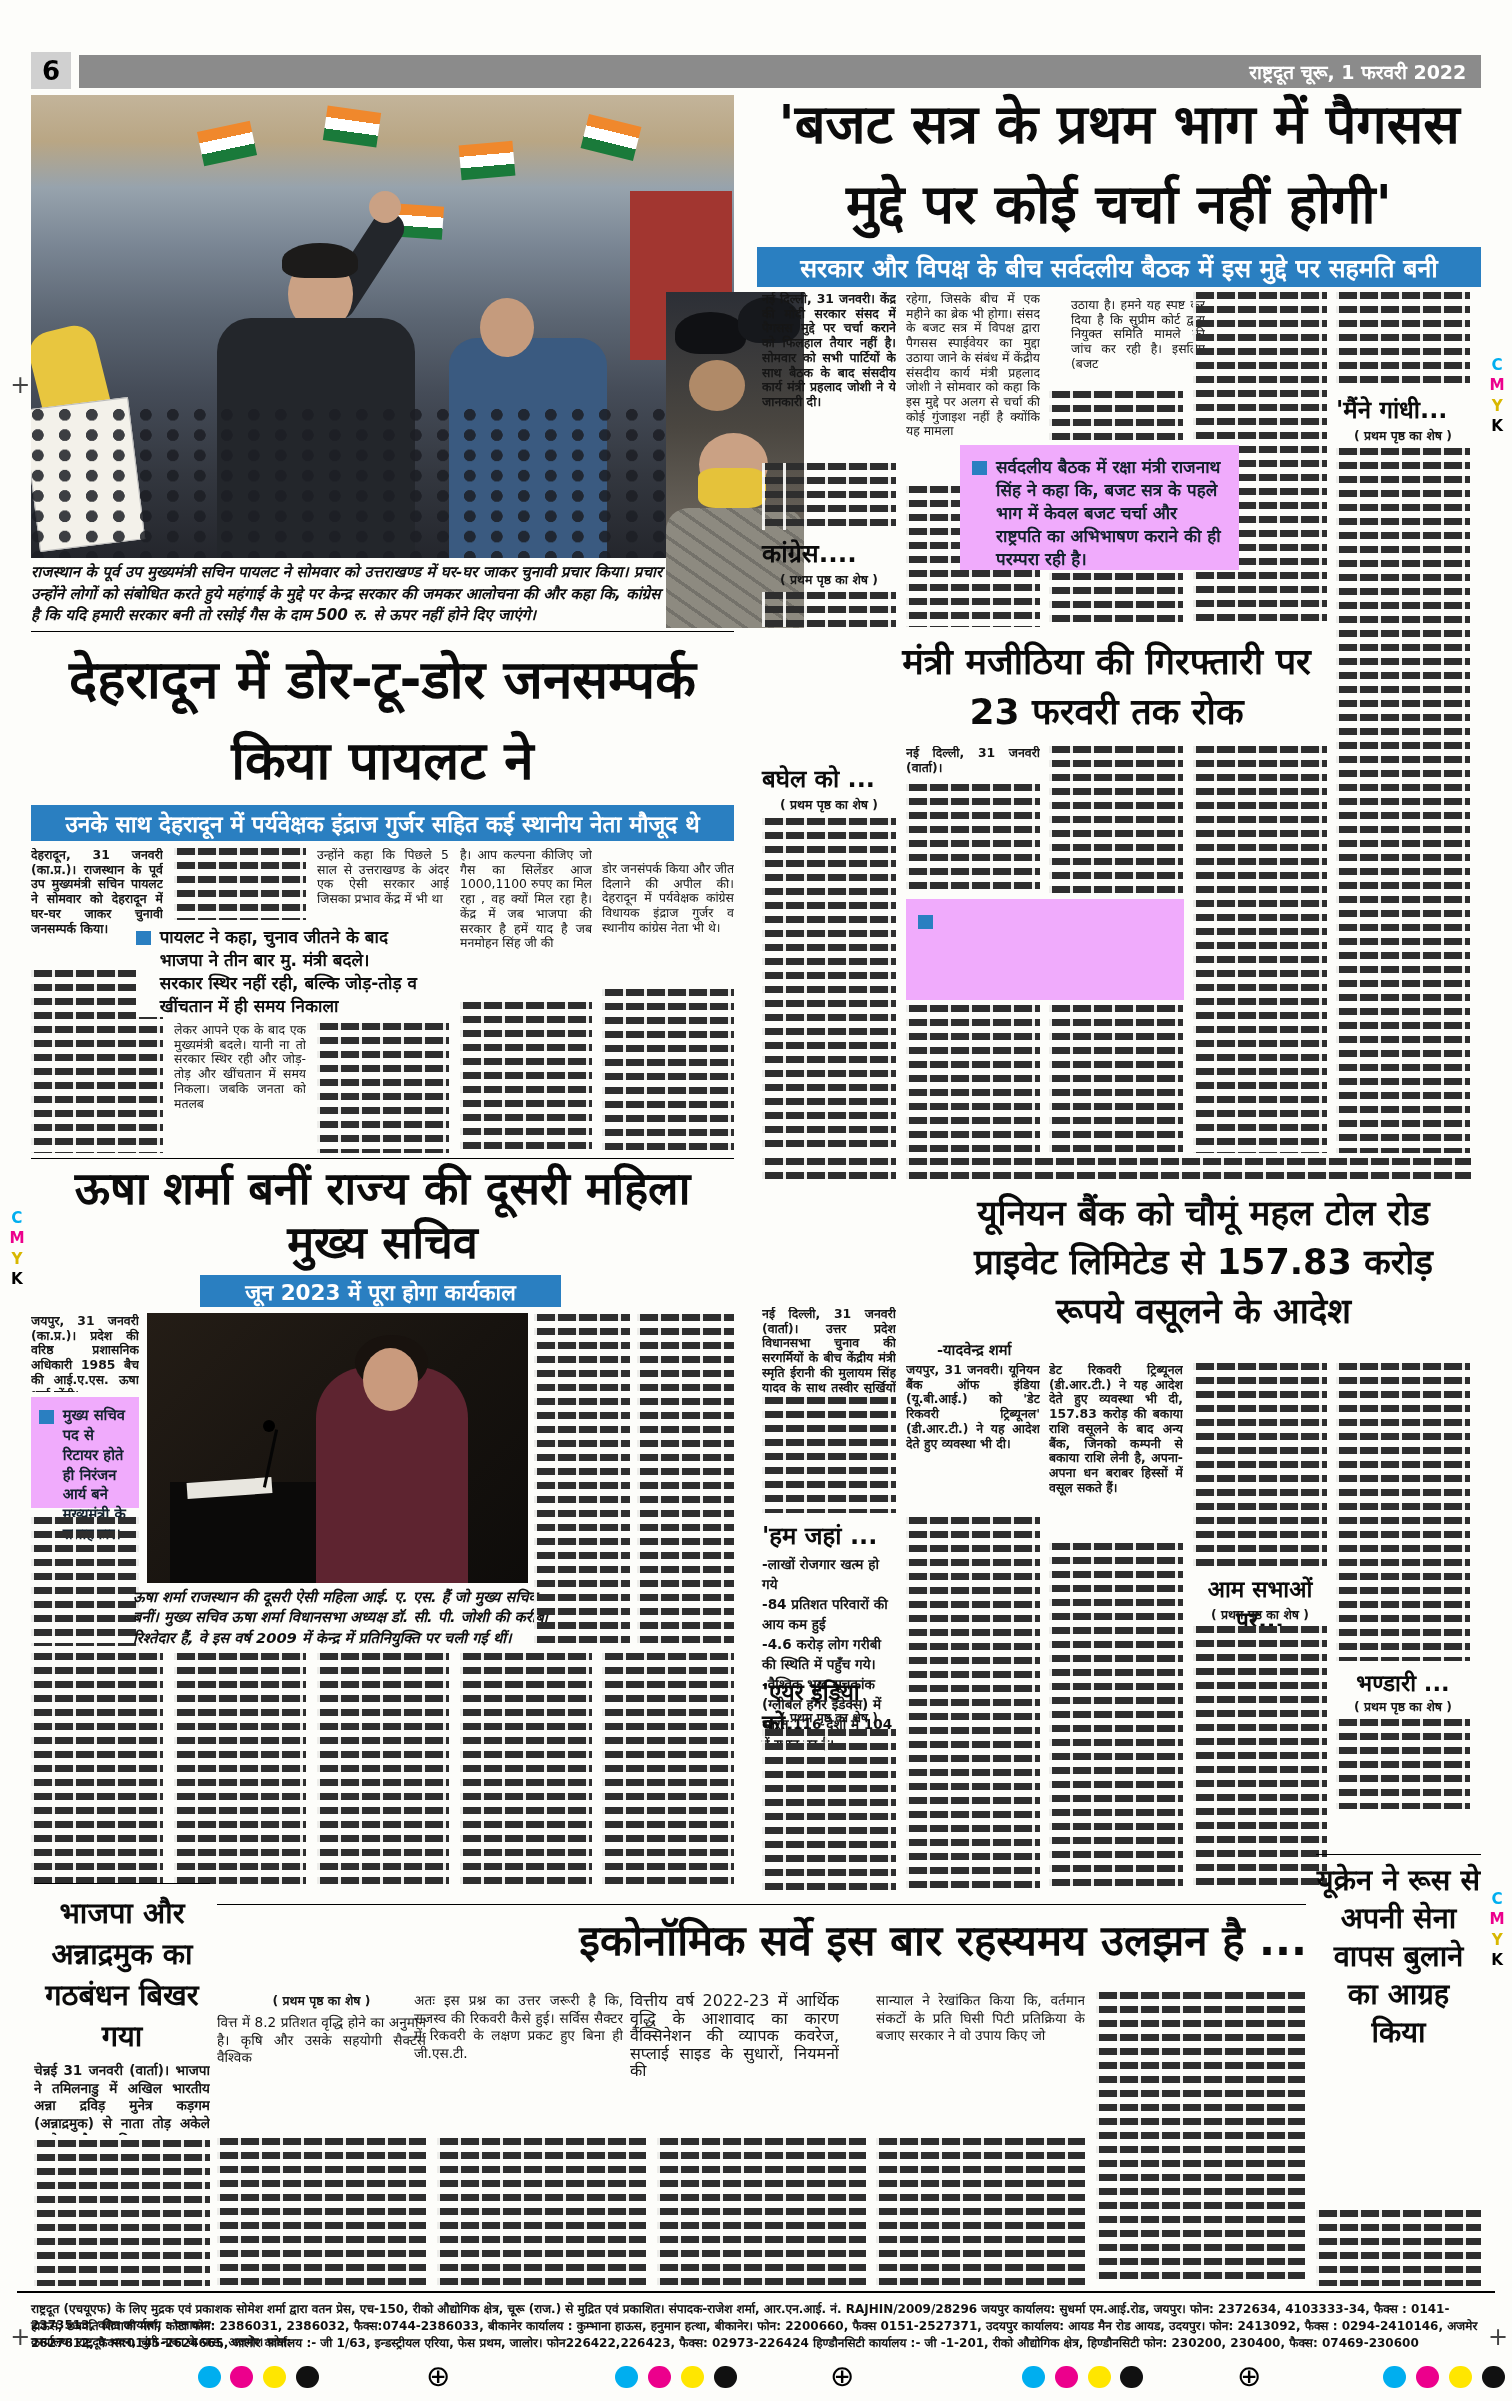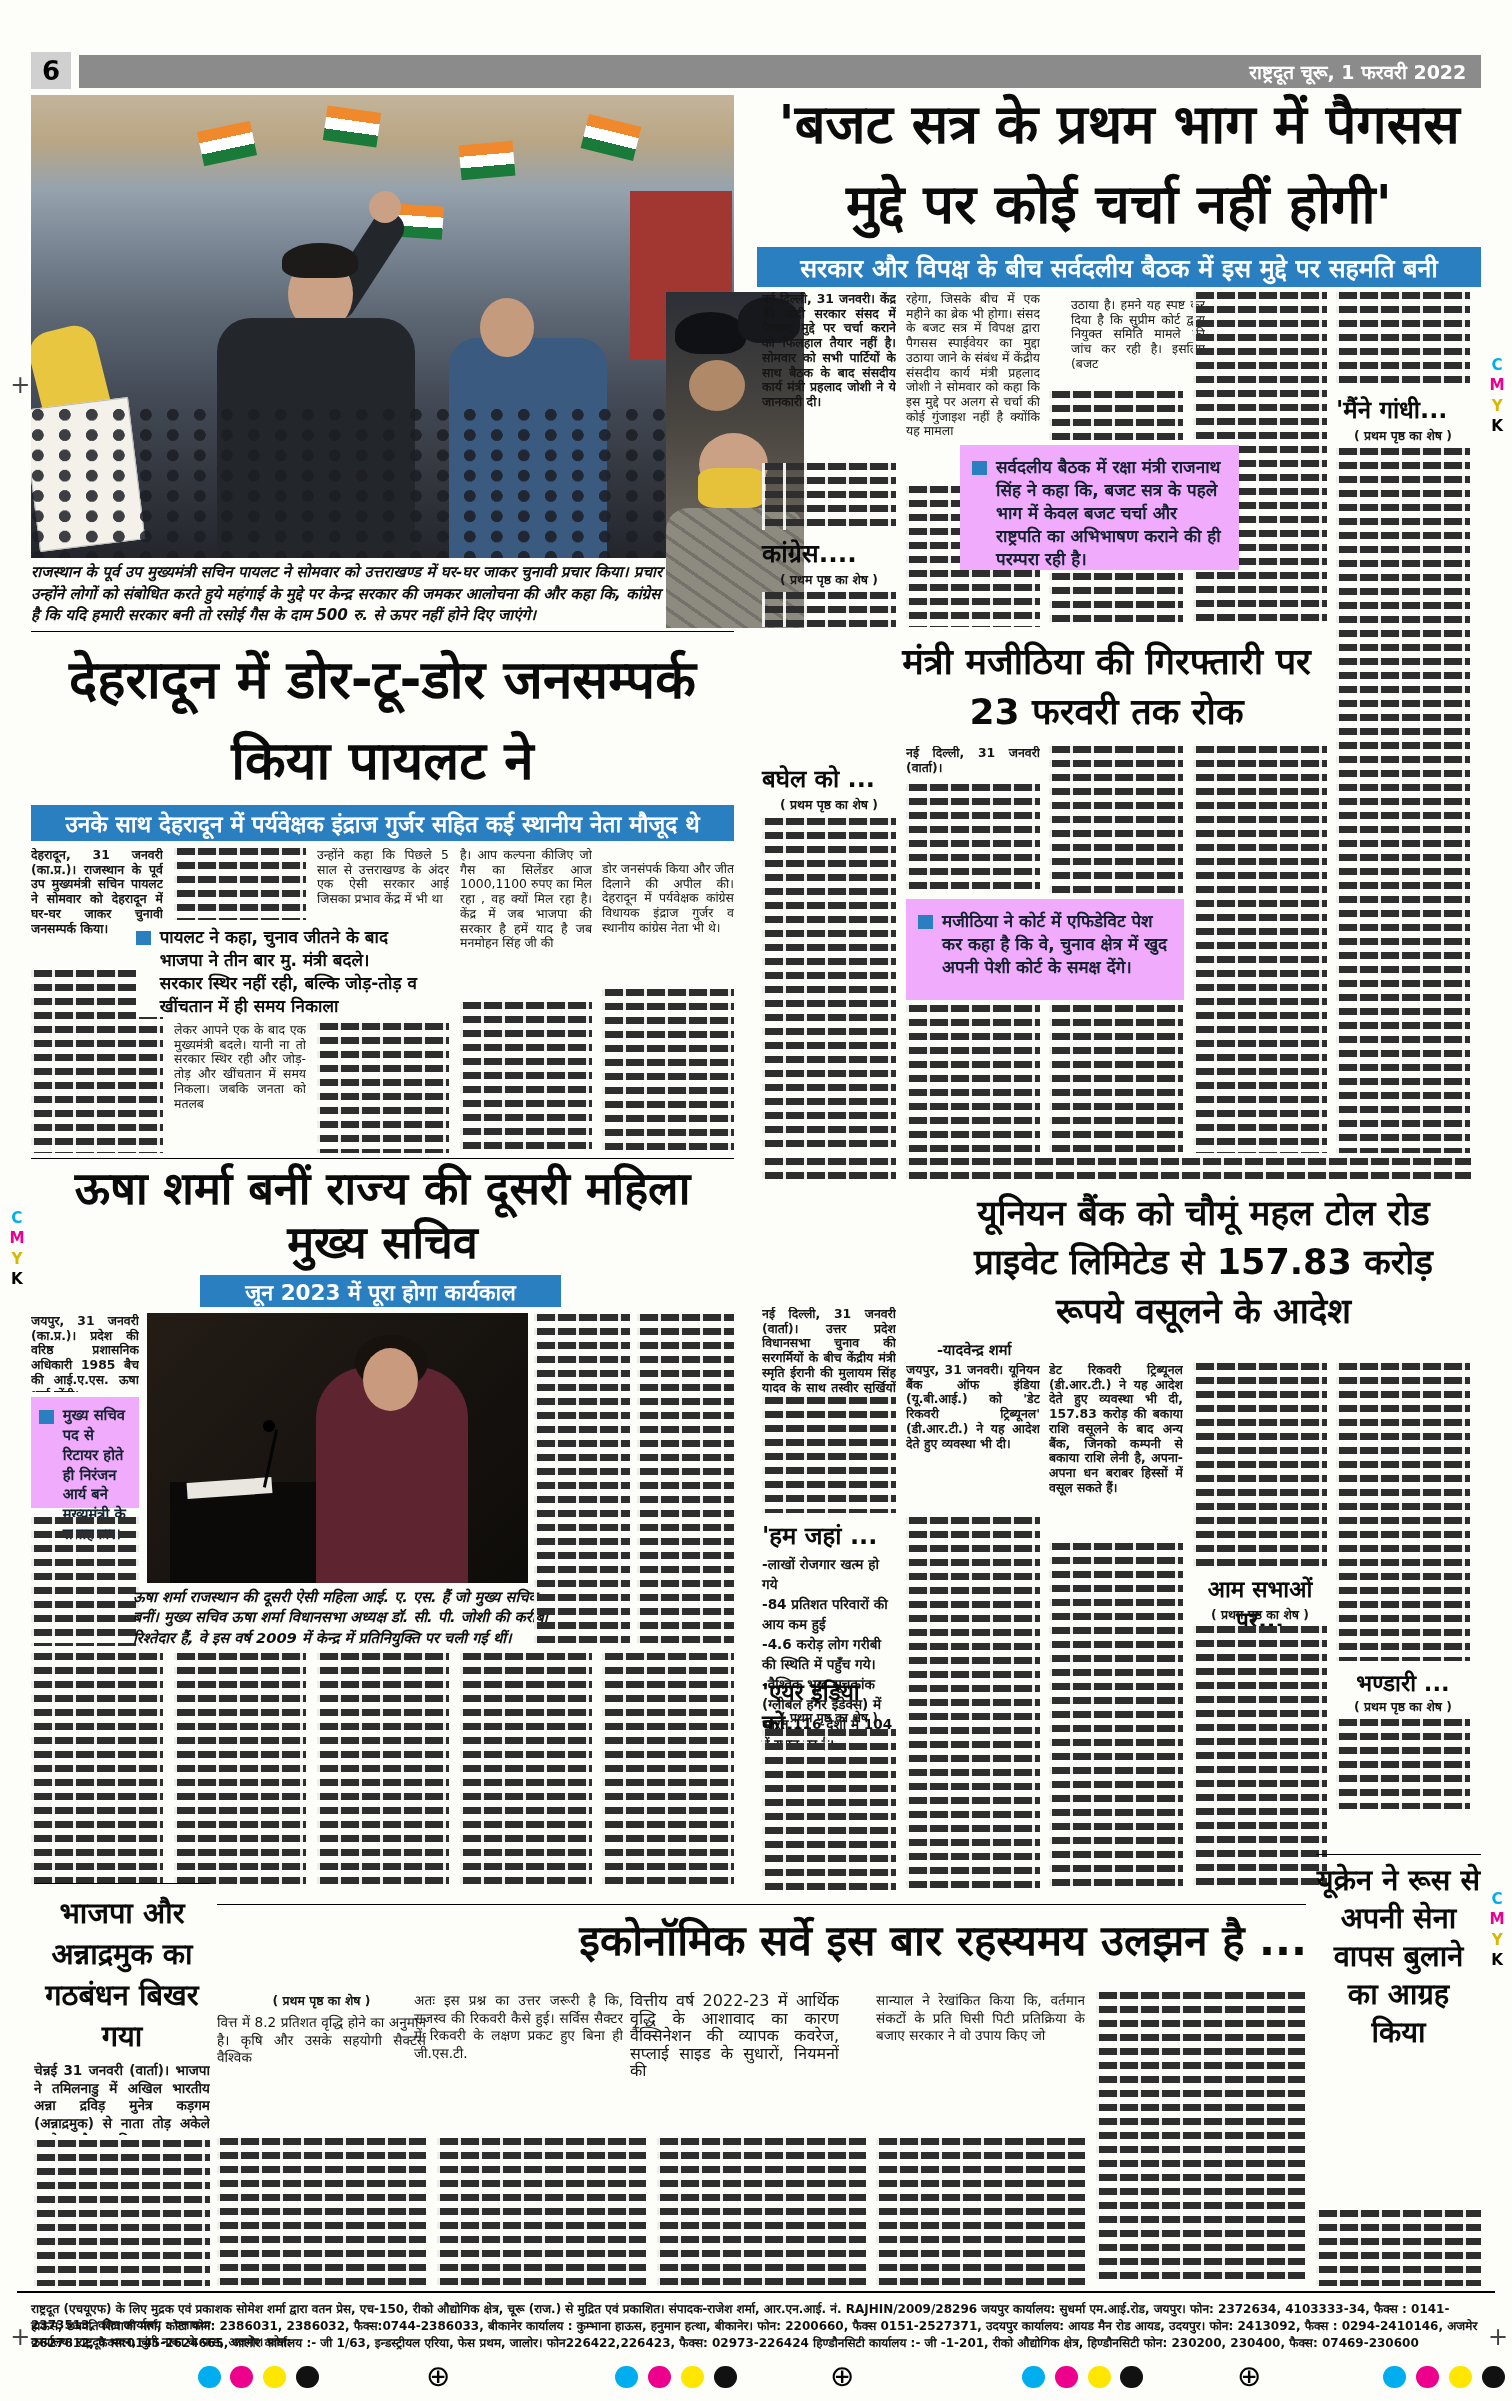--- a/index.html
+++ b/index.html
@@ -147,21 +147,20 @@
   <div class="abs hl" style="left:892px;top:637px;width:429px;height:101px;font-size:36px;line-height:50px;">मंत्री मजीठिया की गिरफ्तारी पर 23 फरवरी तक रोक</div>
 
   <div class="abs sec-head" style="left:762px;top:761px;width:134px;height:32px;font-size:24px;">बघेल को ...</div>
   <div class="abs cont" style="left:762px;top:796px;width:134px;height:16px;">( प्रथम पृष्ठ का शेष )</div>
   <div class="abs greek" style="left:762px;top:818px;width:134px;height:335px;"></div>
 
   <div class="abs frag" style="left:906px;top:746px;width:134px;height:34px;"><span class="dl">नई दिल्ली, 31 जनवरी (वार्ता)।</span></div>
   <div class="abs greek" style="left:906px;top:784px;width:134px;height:111px;"></div>
   <div class="abs kicker" style="left:906px;top:899px;width:278px;height:101px;z-index:3;box-sizing:border-box;">
     <span class="sq"></span>
-    <span>मजीठिया ने कोर्ट में एफिडेविट पेश कर कहा है कि वे, चुनाव क्षेत्र में खुद अपनी पेशी कोर्ट के समक्ष देंगे।</span>
   </div>
   <div class="abs greek" style="left:906px;top:1005px;width:134px;height:148px;"></div>
   <div class="abs greek" style="left:1049px;top:746px;width:134px;height:147px;"></div>
   <div class="abs greek" style="left:1049px;top:1005px;width:134px;height:148px;"></div>
   <div class="abs greek" style="left:1193px;top:746px;width:134px;height:407px;"></div>
 
   <div class="abs greek" style="left:762px;top:1158px;width:134px;height:21.5px;"></div>
   <div class="abs frag" style="left:762px;top:1307px;width:134px;height:86px;"><span class="dl">नई दिल्ली, 31 जनवरी (वार्ता)। उत्तर प्रदेश विधानसभा चुनाव की सरगर्मियों के बीच केंद्रीय मंत्री स्मृति ईरानी की मुलायम सिंह यादव के साथ तस्वीर सुर्खियों में है।</span></div>
   <div class="abs greek" style="left:762px;top:1397px;width:134px;height:116px;"></div>
   <div class="abs sec-head" style="left:762px;top:1518px;width:134px;height:30.5px;font-size:24px;">'हम जहां ...</div>

